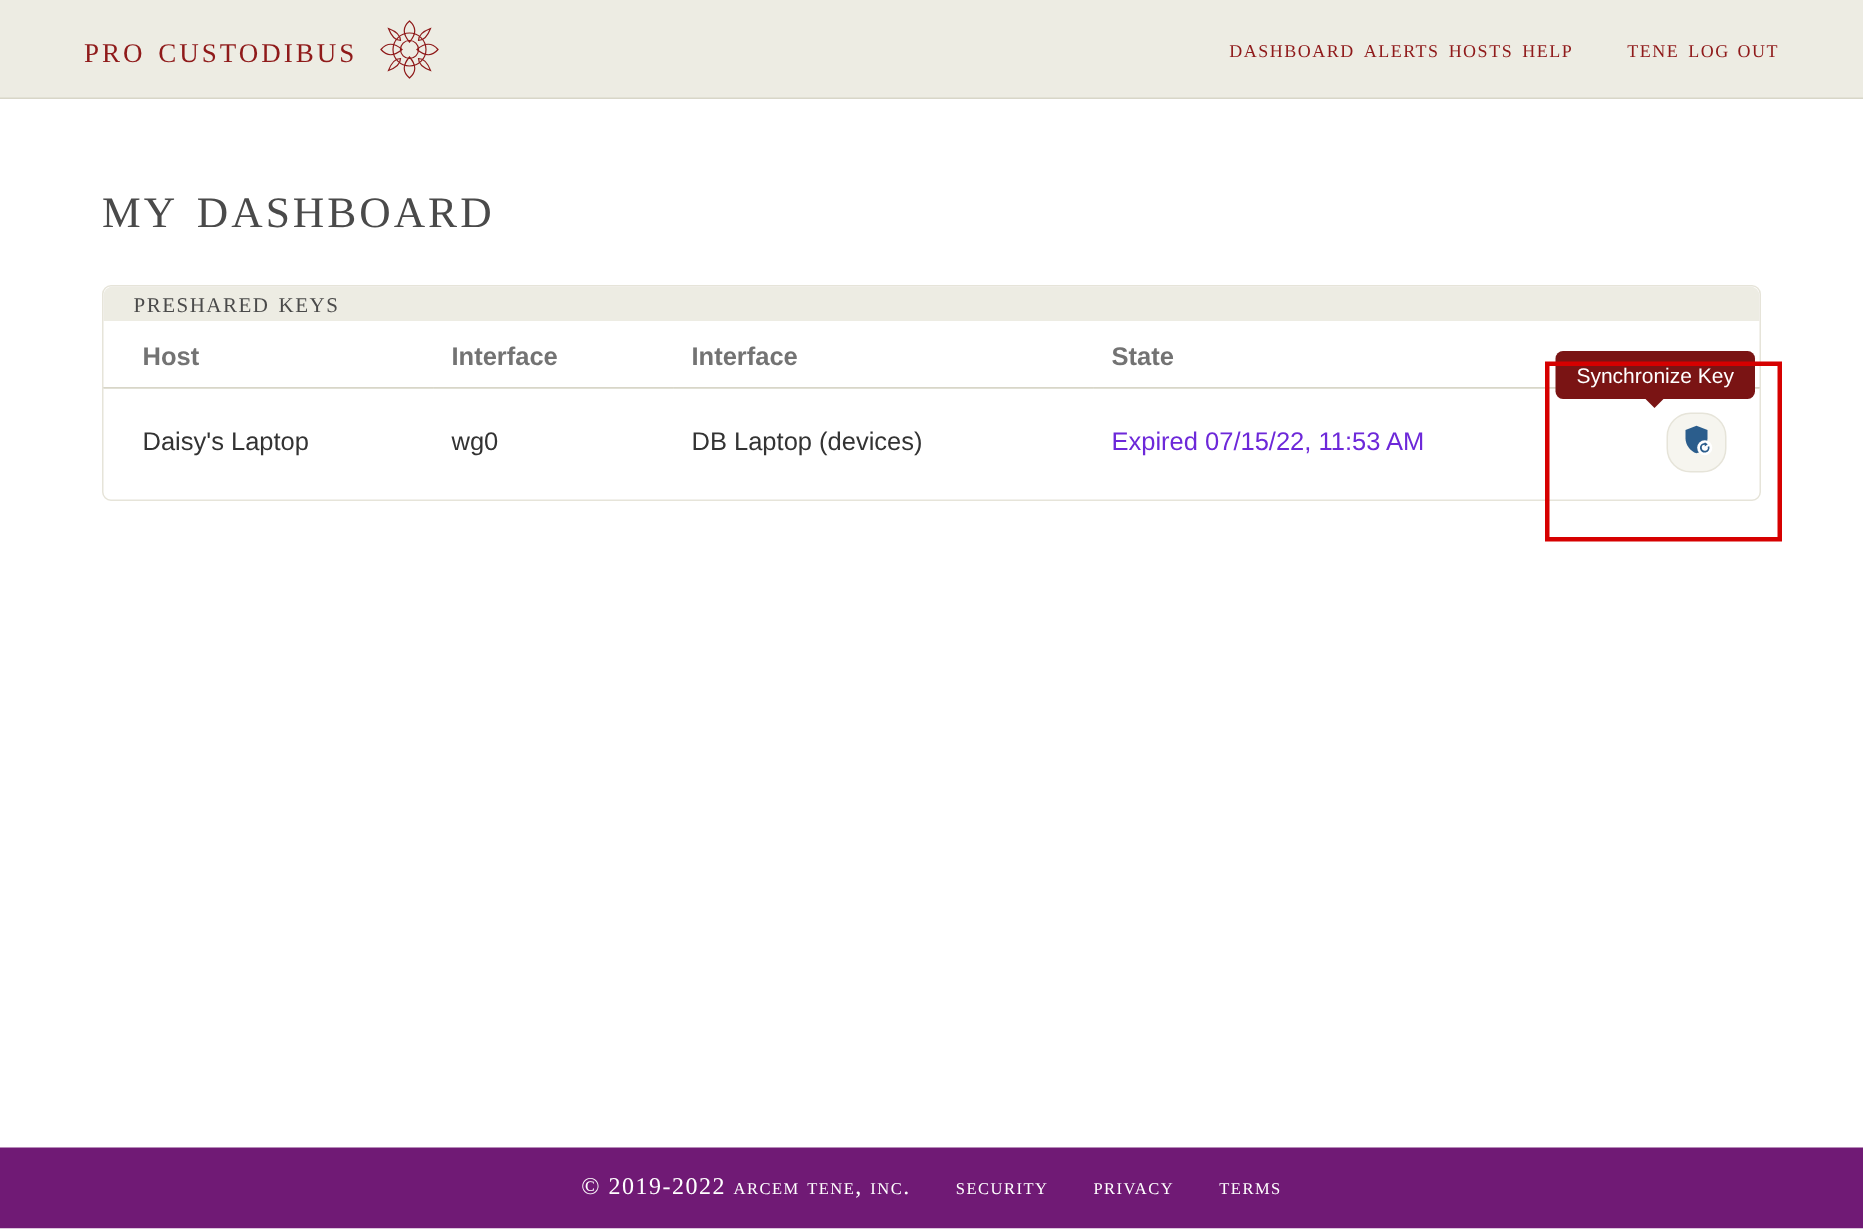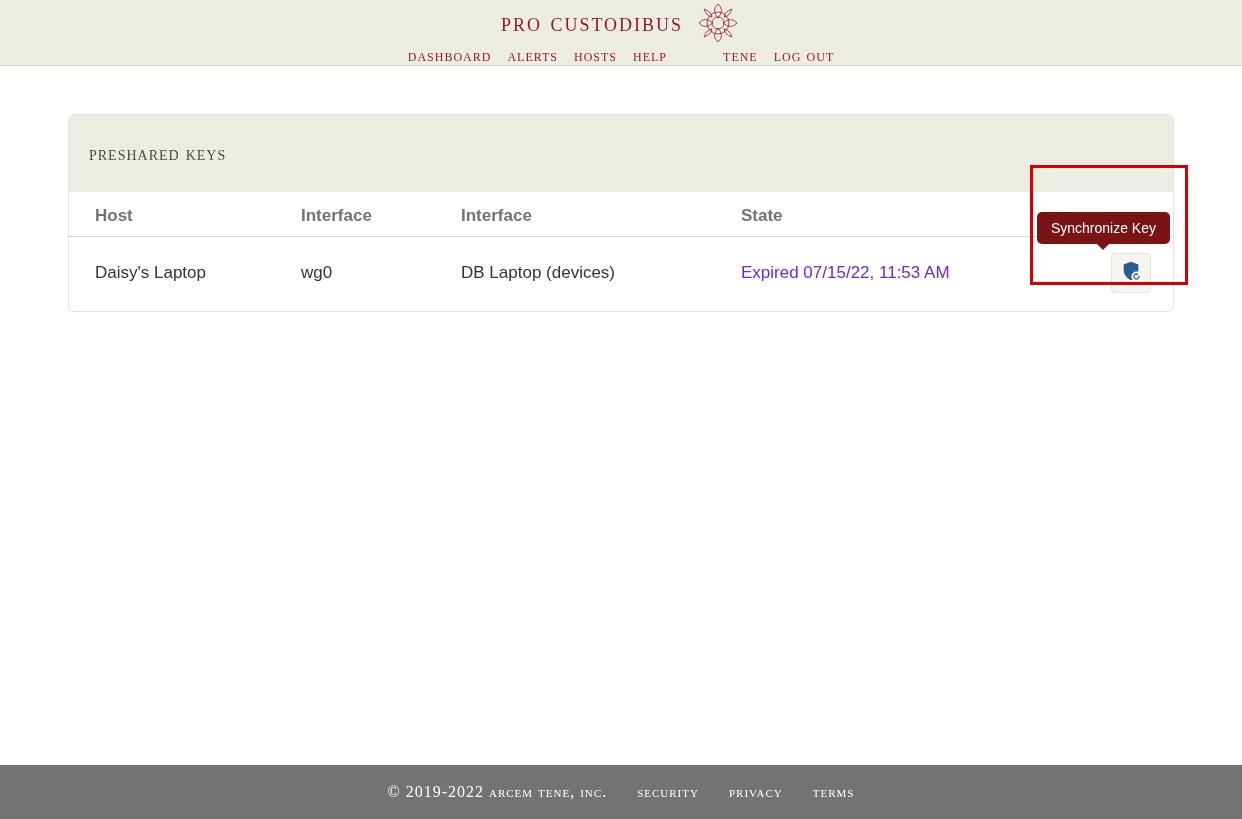--- a/index.html
+++ b/index.html
@@ -12,21 +12,20 @@
     min-height: 819px;
   }
   .topbar {
     background: #edece3;
     border-bottom: 1px solid #d8d6c8;
     height: 66px;
     display: flex;
     align-items: center;
     padding: 0 56px;
     justify-content: space-between;
-    flex-direction: column;
   }
   .brand {
     display: flex;
     align-items: center;
     gap: 12px;
   }
   .brand-text {
     color: #8f1a1a;
     font-size: 26px;
     letter-spacing: 2px;
@@ -34,21 +33,21 @@
     font-weight: 500;
   }
   .brand-logo {
     width: 46px;
     height: 46px;
     position: relative;
   }
   .navlinks {
     display: flex;
     align-items: center;
-    gap: 16px;
+    gap: 6px;
   }
   .navlinks .gap { width: 24px; }
   .navlink {
     color: #8f1a1a;
     font-size: 17px;
     letter-spacing: 1px;
     font-variant: small-caps;
     cursor: pointer;
     text-decoration: none;
   }
@@ -66,21 +65,21 @@
   }
   .panel {
     border: 1px solid #e6e4d9;
     border-radius: 6px;
     overflow: visible;
     background: #fff;
     position: relative;
   }
   .panel-header {
     background: #edece3;
-    padding: 27px 20px;
+    padding: 0 20px;
     border-top-left-radius: 6px;
     border-top-right-radius: 6px;
   }
   .panel-title {
     color: #4a4a4a;
     font-size: 20px;
     letter-spacing: 1px;
     font-variant: small-caps;
     font-weight: 400;
   }
@@ -115,21 +114,21 @@
   .col-state { width: auto; }
   .col-action { width: 90px; text-align: right; padding-right: 22px !important; }
   .action-btn {
     width: 40px;
     height: 40px;
     display: inline-flex;
     align-items: center;
     justify-content: center;
     background: #f6f5ef;
     border: 1px solid #e6e4d9;
-    border-radius: 4px;
+    border-radius: 16px;
     cursor: pointer;
     position: relative;
   }
   .tooltip {
     position: absolute;
     bottom: 48px;
     right: -20px;
     background: #7a1414;
     color: #fff;
     font-size: 14px;
@@ -150,21 +149,21 @@
   .highlight-box {
     position: absolute;
     border: 3px solid #d60000;
     pointer-events: none;
     top: 50px;
     right: -15px;
     width: 158px;
     height: 120px;
   }
   .footer {
-    background: #737373;
+    background: #701a75;
     color: #fff;
     display: flex;
     justify-content: center;
     align-items: flex-start;
     gap: 30px;
     padding: 18px 0;
     font-variant: small-caps;
     letter-spacing: 1px;
     font-size: 16px;
   }
@@ -203,20 +202,21 @@
     <a class="navlink">alerts</a>
     <a class="navlink">hosts</a>
     <a class="navlink">help</a>
     <span class="gap"></span>
     <a class="navlink">tene</a>
     <a class="navlink">log out</a>
   </div>
 </div>
 
 <div class="main">
+  <h1 class="page-title">my dashboard</h1>
 
   <div class="panel">
     <div class="panel-header">
       <div class="panel-title">preshared keys</div>
     </div>
     <table>
       <thead>
         <tr>
           <th class="col-host">Host</th>
           <th class="col-interface">Interface</th>

